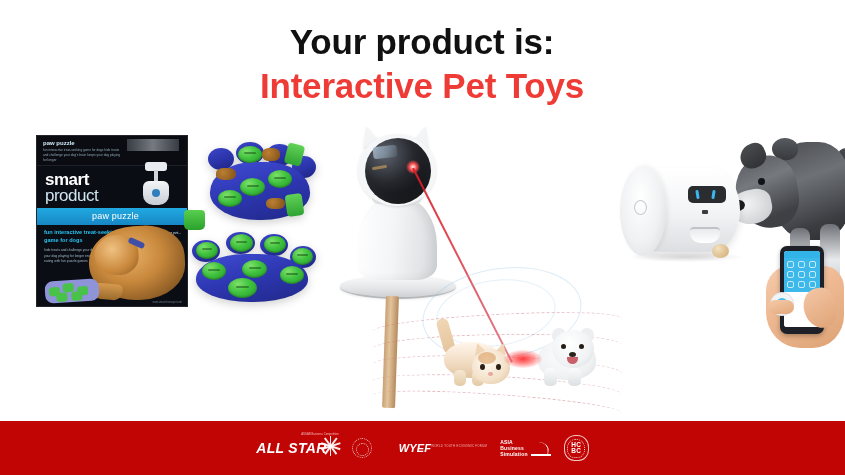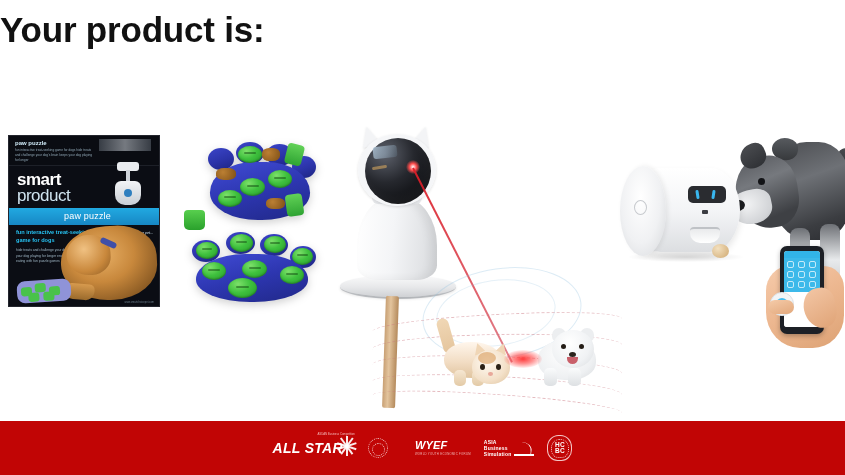--- a/index.html
+++ b/index.html
@@ -6,38 +6,39 @@
   html, body {
     width: 845px; height: 475px;
     background: #ffffff;
     font-family: "Liberation Sans", sans-serif;
     overflow: hidden;
   }
   .slide { position: relative; width: 845px; height: 475px; background: #fff; }
 
   
   .title-block {
-    position: absolute; left: 0; top: 10px; width: 844px;
+    position: absolute; left: 0; top: 22px; width: 844px;
+    text-align: center;
   }
   .title-main {
     font-size: 35px; font-weight: bold; color: #111111;
     letter-spacing: -0.2px; line-height: 1.12;
     font-family: "Liberation Sans", sans-serif;
   }
   .title-sub {
     font-size: 35px; font-weight: bold; color: #ef3b36;
     letter-spacing: -0.2px; line-height: 1.18; margin-top: 4px;
     font-family: "Liberation Sans", sans-serif;
   }
 
   
   .products { position: absolute; left: 0; top: 118px; width: 845px; height: 300px; }
 
   
-  .p-box { position: absolute; left: 8px; top: 17px; width: 152px; height: 172px; }
+  .p-box { position: absolute; left: 36px; top: 17px; width: 152px; height: 172px; }
   .box-outer {
     position: absolute; inset: 0; background: #0b0d14;
     border: 1px solid #24262e; overflow: hidden;
   }
   .box-toppanel {
     position: absolute; left: 0; top: 0; width: 100%; height: 30px;
     background: #0a0c12; border-bottom: 1px solid #1d2028;
   }
   .box-top-title { position: absolute; left: 6px; top: 4px; font-size: 6px; color: #cfe9f6; font-weight: bold; }
   .box-top-sub { position: absolute; left: 6px; top: 12px; font-size: 3.2px; color: #8fa6b4; line-height: 1.5; width: 80px; }
@@ -421,21 +422,21 @@
 
   .logo-wyef { gap: 3px; }
   .wy-seal {
     width: 20px; height: 20px; border: 1.4px dotted #f3c9c9; border-radius: 50%;
     position: relative;
   }
   .wy-seal::after {
     content:""; position: absolute; left: 3.5px; top: 3.5px; width: 11px; height: 11px;
     border: 1px dotted #f7d9d9; border-radius: 50%;
   }
-  .wy-txt { display: flex; flex-direction: column; line-height: 1; margin-left: 24px; }
+  .wy-txt { display: flex; flex-direction: row; line-height: 1; margin-left: 24px; }
   .wy-main { font-size: 11px; color: #fff; font-weight: bold; font-style: italic; letter-spacing: .2px; }
   .wy-sub { font-size: 2.8px; color: #f0b9b9; letter-spacing: .3px; margin-top: 2px; }
 
   .logo-asia { position: relative; display: flex; align-items: center; gap: 3px; }
   .asia-txt { display: flex; flex-direction: column; line-height: 1.22; }
   .asia-l { font-size: 5px; color: #fff; font-weight: bold; letter-spacing: .2px; }
   .asia-arc { position: relative; width: 20px; height: 17px; }
   .asia-arc::before {
     content:""; position: absolute; left: 0; bottom: 1px; width: 20px; height: 1.2px; background: #fff;
   }
@@ -456,20 +457,21 @@
   }
   .hc-l1, .hc-l2 { font-size: 6.5px; color: #fff; font-weight: bold; letter-spacing: .2px; }
 </style>
 </head>
 <body>
 
 <div class="slide">
 
   <div class="title-block">
     <div class="title-main">Your product is:</div>
+    <div class="title-sub">Interactive Pet Toys</div>
   </div>
 
   <div class="products">
 
     <div class="p-box">
       <div class="box-outer">
         <div class="box-toppanel">
           <div class="box-top-title">paw puzzle</div>
           <div class="box-top-sub">fun interactive treat-seeking game for dogs
 hide treats and challenge your dog's brain

